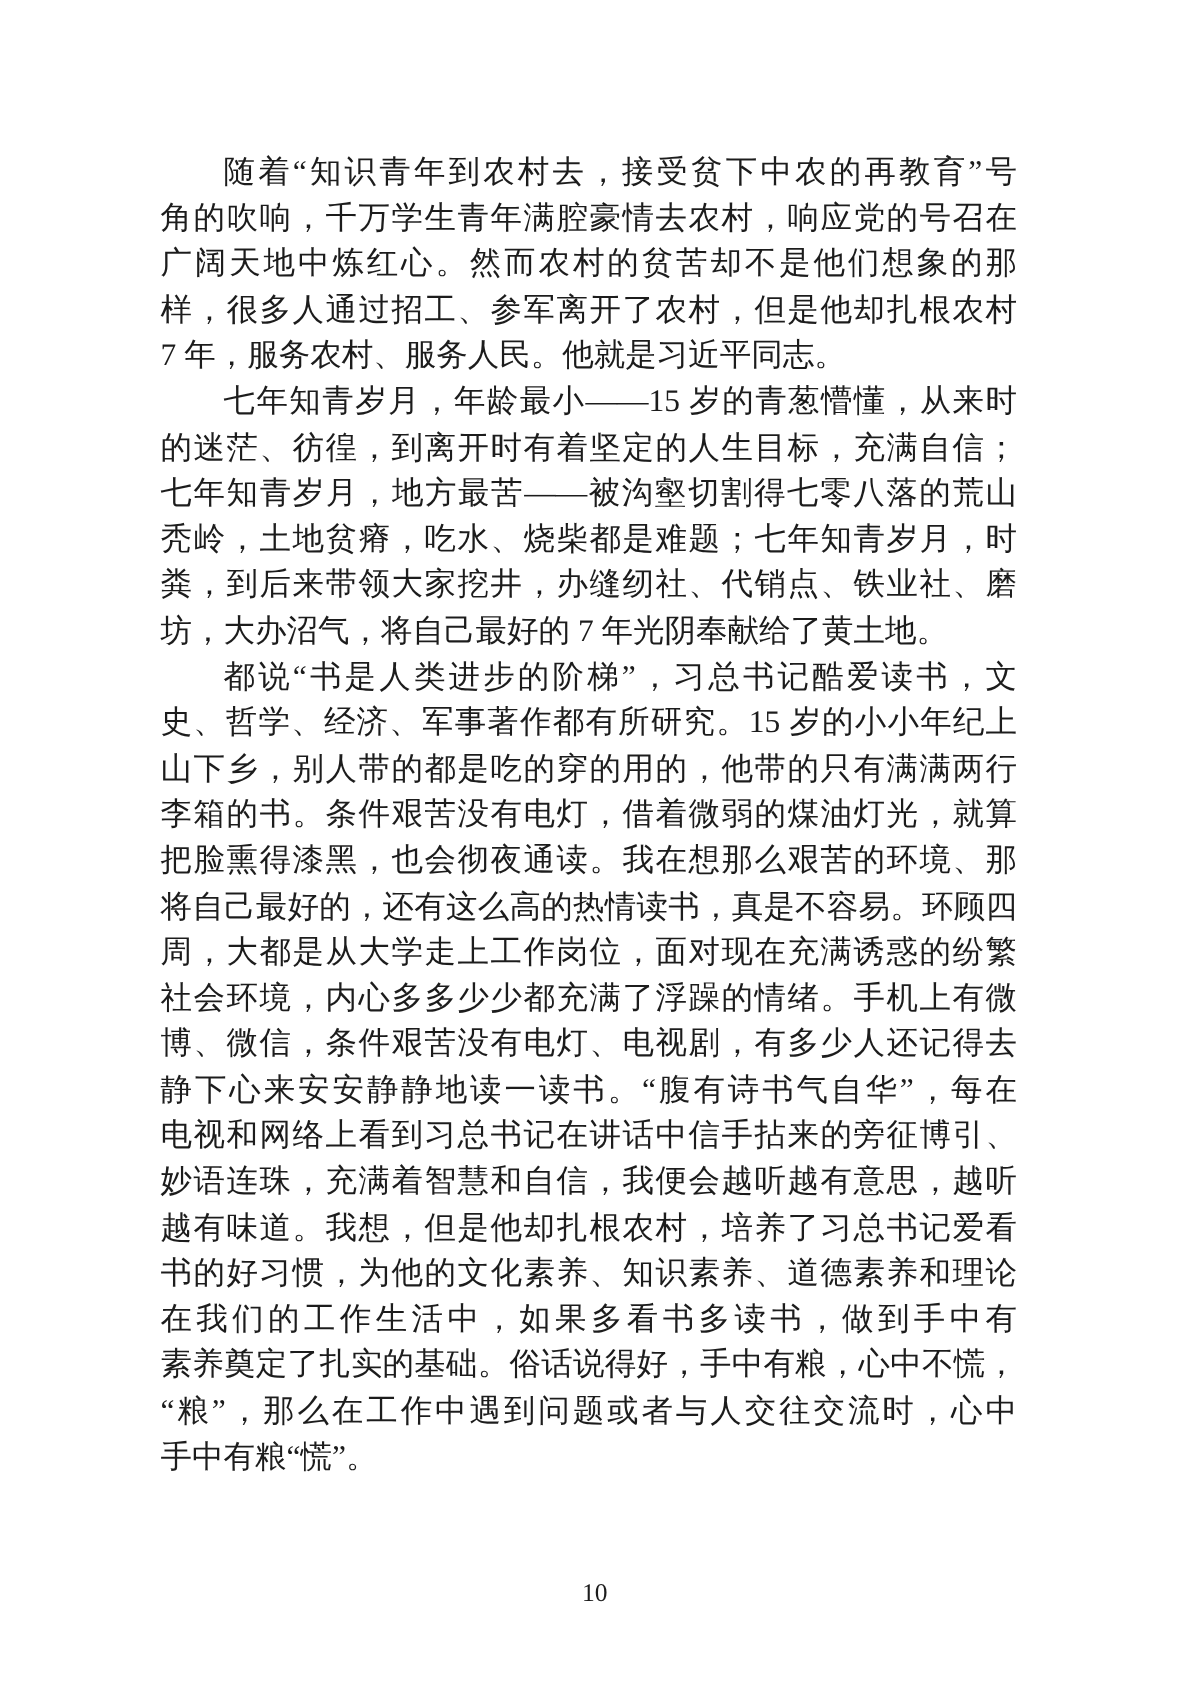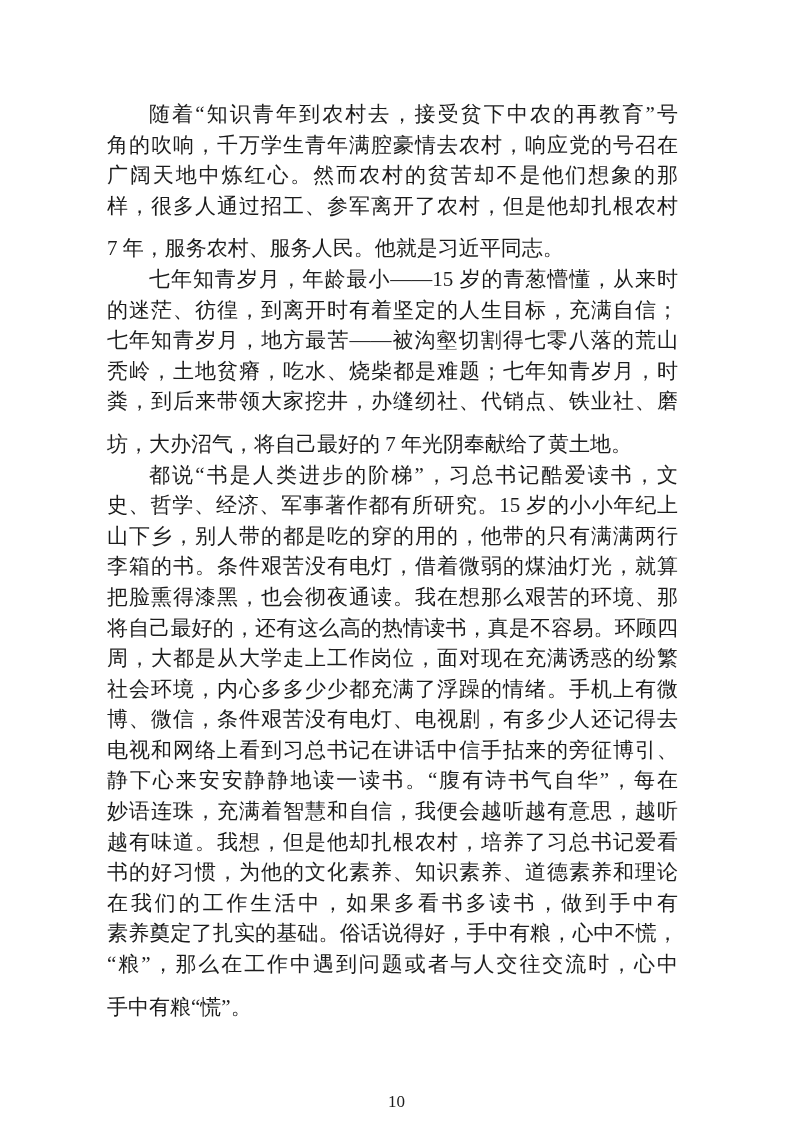--- a/index.html
+++ b/index.html
@@ -34,25 +34,24 @@
     text-justify: inter-character;
     white-space: nowrap;
     height: 30.6px;
     overflow: visible;
   }
   .line.first {
     text-indent: 2em;
   }
   .line.para-end {
     text-align-last: left;
-    margin-top: 12px;
   }
   .page-number {
     position: absolute;
-    top: 1092px;
+    top: 1052px;
     left: 0;
     width: 793px;
     text-align: center;
     font-size: 17px;
     color: #1c1c1c;
     font-family: "Liberation Serif", "DejaVu Serif", serif;
   }
 </style>
 </head>
 <body>
@@ -80,22 +79,22 @@
     <div class="paragraph">
       <div class="line first">都说“书是人类进步的阶梯”，习总书记酷爱读书，文</div>
       <div class="line">史、哲学、经济、军事著作都有所研究。15 岁的小小年纪上</div>
       <div class="line">山下乡，别人带的都是吃的穿的用的，他带的只有满满两行</div>
       <div class="line">李箱的书。条件艰苦没有电灯，借着微弱的煤油灯光，就算</div>
       <div class="line">把脸熏得漆黑，也会彻夜通读。我在想那么艰苦的环境、那</div>
       <div class="line">将自己最好的，还有这么高的热情读书，真是不容易。环顾四</div>
       <div class="line">周，大都是从大学走上工作岗位，面对现在充满诱惑的纷繁</div>
       <div class="line">社会环境，内心多多少少都充满了浮躁的情绪。手机上有微</div>
       <div class="line">博、微信，条件艰苦没有电灯、电视剧，有多少人还记得去</div>
+      <div class="line">静下心来安安静静地读一读书。“腹有诗书气自华”，每在</div>
       <div class="line">电视和网络上看到习总书记在讲话中信手拈来的旁征博引、</div>
-      <div class="line">静下心来安安静静地读一读书。“腹有诗书气自华”，每在</div>
       <div class="line">妙语连珠，充满着智慧和自信，我便会越听越有意思，越听</div>
       <div class="line">越有味道。我想，但是他却扎根农村，培养了习总书记爱看</div>
       <div class="line">书的好习惯，为他的文化素养、知识素养、道德素养和理论</div>
       <div class="line">在我们的工作生活中，如果多看书多读书，做到手中有</div>
       <div class="line">素养奠定了扎实的基础。俗话说得好，手中有粮，心中不慌，</div>
       <div class="line">“粮”，那么在工作中遇到问题或者与人交往交流时，心中</div>
       <div class="line para-end">手中有粮“慌”。</div>
     </div>
 
   </div>

